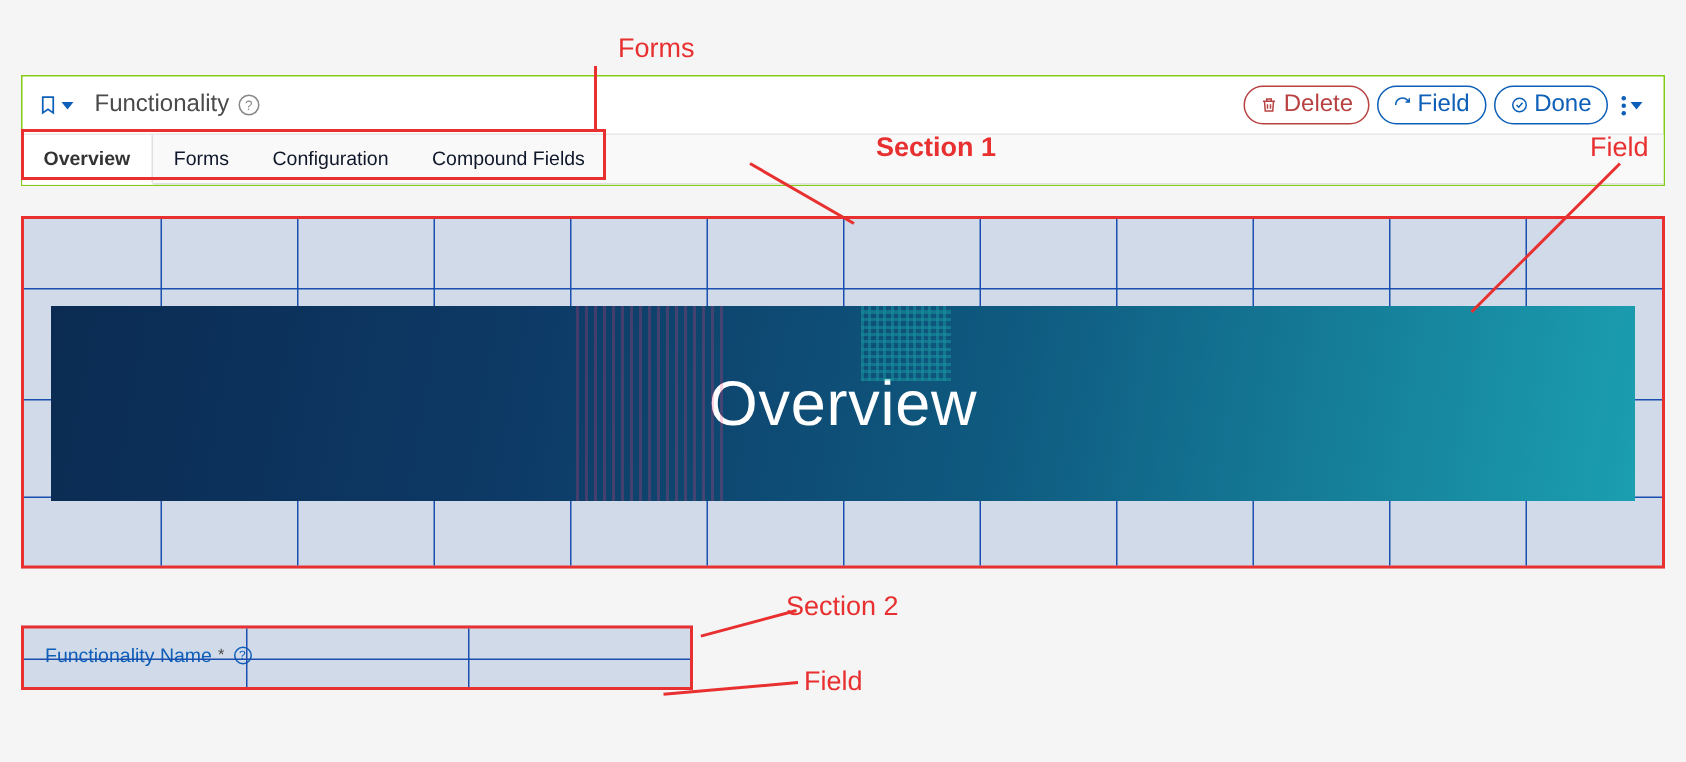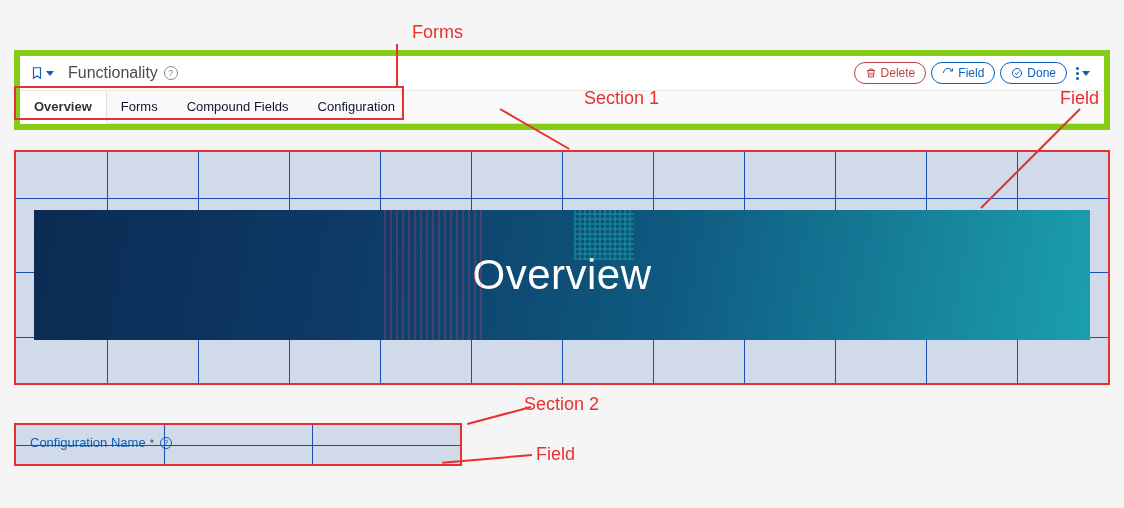--- a/index.html
+++ b/index.html
@@ -7,41 +7,41 @@
       font-family: -apple-system, BlinkMacSystemFont, "Segoe UI", Arial, sans-serif;
       background: #f5f5f5;
       width: 1124px;
       height: 508px;
       position: relative;
       overflow: hidden;
     }
     .app {
       background: #fff;
       margin: 50px 14px 14px 14px;
-      border: 6px solid #84cc16;
+      border: 1px solid #84cc16;
     }
     .header {
       display: flex;
       align-items: center;
       justify-content: space-between;
       padding: 6px 10px;
       border-bottom: 1px solid #e8e8e8;
     }
     .header-left { display: flex; align-items: center; gap: 14px; }
     .bookmark-icon { width: 14px; height: 16px; color: #0d5fb8; display: flex; align-items: center; }
     .bookmark-wrap { display: flex; align-items: center; gap: 2px; }
     .caret-down { display: inline-block; border-left: 4px solid transparent; border-right: 4px solid transparent; border-top: 5px solid #0d5fb8; }
     .page-title { font-size: 16px; color: #4a4a4a; font-weight: 500; display: flex; align-items: center; gap: 6px;}
     .help-icon { width: 14px; height: 14px; border: 1px solid #888; border-radius: 50%; display: inline-flex; align-items: center; justify-content: center; font-size: 9px; color: #888; }
     .header-right { display: flex; align-items: center; gap: 5px; }
     .btn {
       display: inline-flex; align-items: center; gap: 4px;
       border: 1px solid #0d5fb8; color: #0d5fb8;
       background: #fff; border-radius: 14px; padding: 3px 10px;
-      font-size: 12px; cursor: pointer;
+      font-size: 16px; cursor: pointer;
     }
     .btn.delete { border-color: #b84242; color: #b84242; }
     .btn svg { width: 12px; height: 12px; }
     .more-menu { display: flex; align-items: center; gap: 3px; color: #0d5fb8; cursor: pointer; padding: 0 4px;}
     .dots { display: flex; flex-direction: column; gap: 2px; }
     .dots span { width: 3px; height: 3px; background: #0d5fb8; border-radius: 50%; }
     .tabs {
       display: flex; border-bottom: 1px solid #e0e0e0; background: #f9f9f9;
     }
     .tab {
@@ -101,21 +101,21 @@
     .req-star { color: #4a4a4a; font-size: 11px; margin-left: -2px; }
     .help-sm { width: 12px; height: 12px; border: 1px solid #0d5fb8; border-radius: 50%; display:inline-flex; align-items:center; justify-content:center; font-size:8px; color:#0d5fb8; }
     .field-input {
       margin-top: 6px; width: 410px; border: 1px solid #666; border-radius: 16px;
       padding: 3px 12px; font-size: 13px; color: #333; background: transparent;
     }
 
     
     .ann { position: absolute; color: #e83030; font-size: 18px; pointer-events: none; }
     .ann-tabs { left: 412px; top: 22px; }
-    .ann-sec1 { left: 584px; top: 88px; }
+    .ann-sec1 { left: 584px; top: 88px; font-weight: bold; }
     .ann-field1 { left: 1060px; top: 88px; }
     .ann-sec2 { left: 524px; top: 394px; }
     .ann-field2 { left: 536px; top: 444px; }
     .ann-line { position: absolute; background: #e83030; pointer-events: none; }
 
     .tabs-box {
       position: absolute; left: 14px; top: 86px; width: 390px; height: 34px;
       border: 2px solid #e83030; pointer-events: none;
     }
   </style>
@@ -165,22 +165,22 @@
             <span></span>
           </div>
         <span class="caret-down"></span>
       </div>
     </div>
   </div>
 
   <div class="tabs">
     <div class="tab active"><span>Overview</span></div>
     <div class="tab"><span>Forms</span></div>
+    <div class="tab"><span>Configuration</span></div>
     <div class="tab"><span>Compound Fields</span></div>
-    <div class="tab"><span>Configuration</span></div>
   </div>
 </div>
 
 <div class="section1">
   <div class="grid1">
     <div class="grid-lines-v">
       <div class="gl-v" style="left:8.33%"></div>
         <div class="gl-v" style="left:16.66%"></div>
       <div class="gl-v" style="left:25%"></div>
         <div class="gl-v" style="left:33.33%"></div>
@@ -205,21 +205,21 @@
   </div>
 </div>
 
 <div class="section2">
   <div class="s2-grid" style="position:absolute;inset:0;">
     <div class="gl-v" style="left:33.33%"></div>
     <div class="gl-v" style="left:66.66%"></div>
     <div class="gl-h" style="top:50%"></div>
   </div>
   <div class="field-label">
-    <span>Configuration Name</span>
+    <span>Functionality Name</span>
     <span class="req-star">*</span>
     <span class="help-sm">?</span>
   </div>
 </div>
 
 <div class="tabs-box"></div>
 
 <div class="ann ann-tabs">Forms</div>
 <div class="ann ann-sec1">Section 1</div>
 <div class="ann ann-field1">Field</div>

